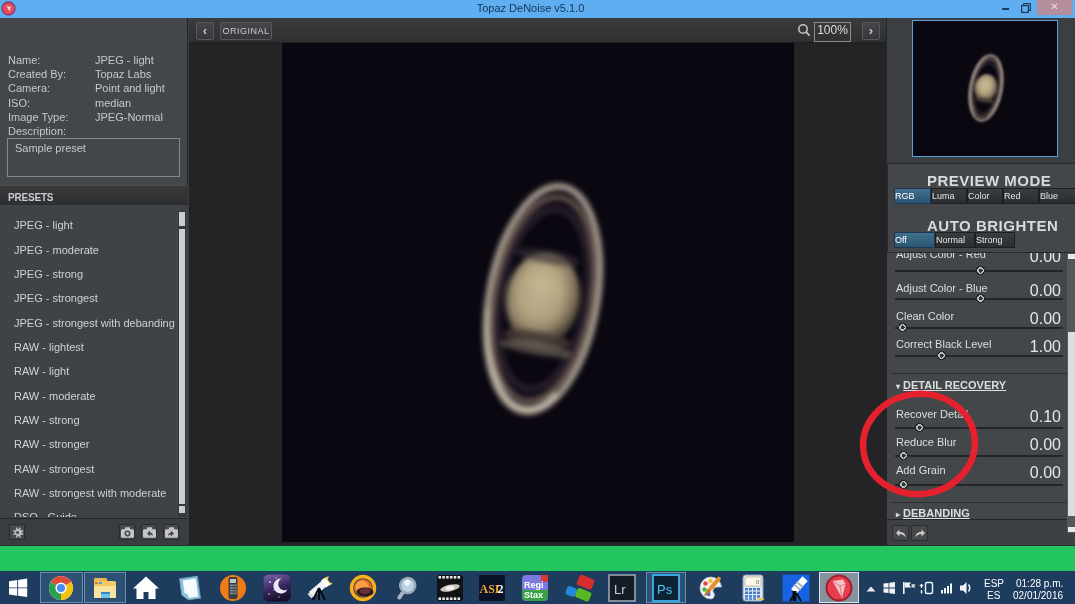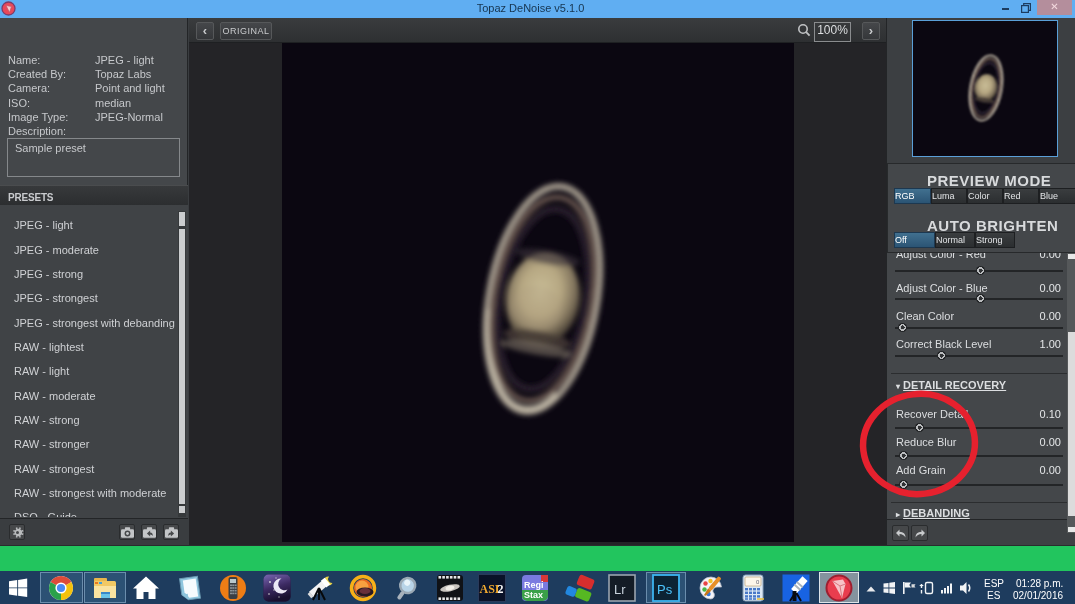--- a/index.html
+++ b/index.html
@@ -28,21 +28,21 @@
 #mainimg { position:absolute; left:93px; top:25px; width:512px; height:499px; background:#0b0711; }
 
 #rightpanel { position:absolute; left:886px; top:18px; width:189px; height:527px; background:#3c3f42; border-left:1px solid #232527; }
 #thumbbox { position:absolute; left:25px; top:2px; width:146px; height:137px; background:#0b0711; border:1px solid #5a9fd8; }
 #pmsec { position:absolute; left:0px; top:145px; width:189px; height:107px; background:#44474a; border:1px solid #27292b; }
 .sectxt { position:absolute; font-size:15px; font-weight:bold; color:#d8dadc; letter-spacing:0.5px;padding-left:30px; }
 .modebtn { position:absolute; height:16px; background:linear-gradient(#3a3d3f,#2b2e30); border:1px solid #1d1f21; color:#e2e4e6; font-size:9px; text-align:left; line-height:15px; }
 .modesel { background:linear-gradient(#41708f,#2b5474); border:1px solid #1d3850; color:#fff; }
 #sliders { position:absolute; left:0px; top:234px; width:189px; height:267px; background:#44474a; border-top:1px solid #27292b; overflow:hidden; }
 .slbl { position:absolute; left:9px; font-size:11px; color:#dcdee0; }
-.sval { position:absolute; right:15px; font-size:11px; color:#e4e6e8; }
+.sval { position:absolute; right:15px; font-size:16px; color:#e4e6e8; }
 .strack { position:absolute; left:8px; width:168px; height:2px; background:#232527; }
 .shandle { position:absolute; width:9px; height:9px; border-radius:50%; background:radial-gradient(circle at 50% 50%, #303234 0 2px, #b9bbbd 2px 3.5px, #212325 3.5px); }
 .ssep { position:absolute; left:4px; width:178px; height:1px; background:#2b2d2f; }
 .dhead { position:absolute; left:9px; font-size:11px; font-weight:bold; color:#dcdee0; }
 #rscroll { position:absolute; left:180px; top:235px; width:9px; height:280px; background:#55585a; z-index:5; }
 #undorow { position:absolute; left:0; top:501px; width:189px; height:26px; background:#3e4144; border-top:1px solid #232527; }
 
 #bottombar { position:absolute; left:0; top:545px; width:1075px; height:26px; background:#22c55e; border-top:1px solid #2a2c2e; }
 .bigbtn { position:absolute; top:3px; height:20px; background:linear-gradient(#45484b,#383b3e); border:1px solid #74777a; border-radius:1px; color:#c9cbce; font-size:10px; font-weight:bold; text-align:left; letter-spacing:0.5px;margin-top:43px; }
 

